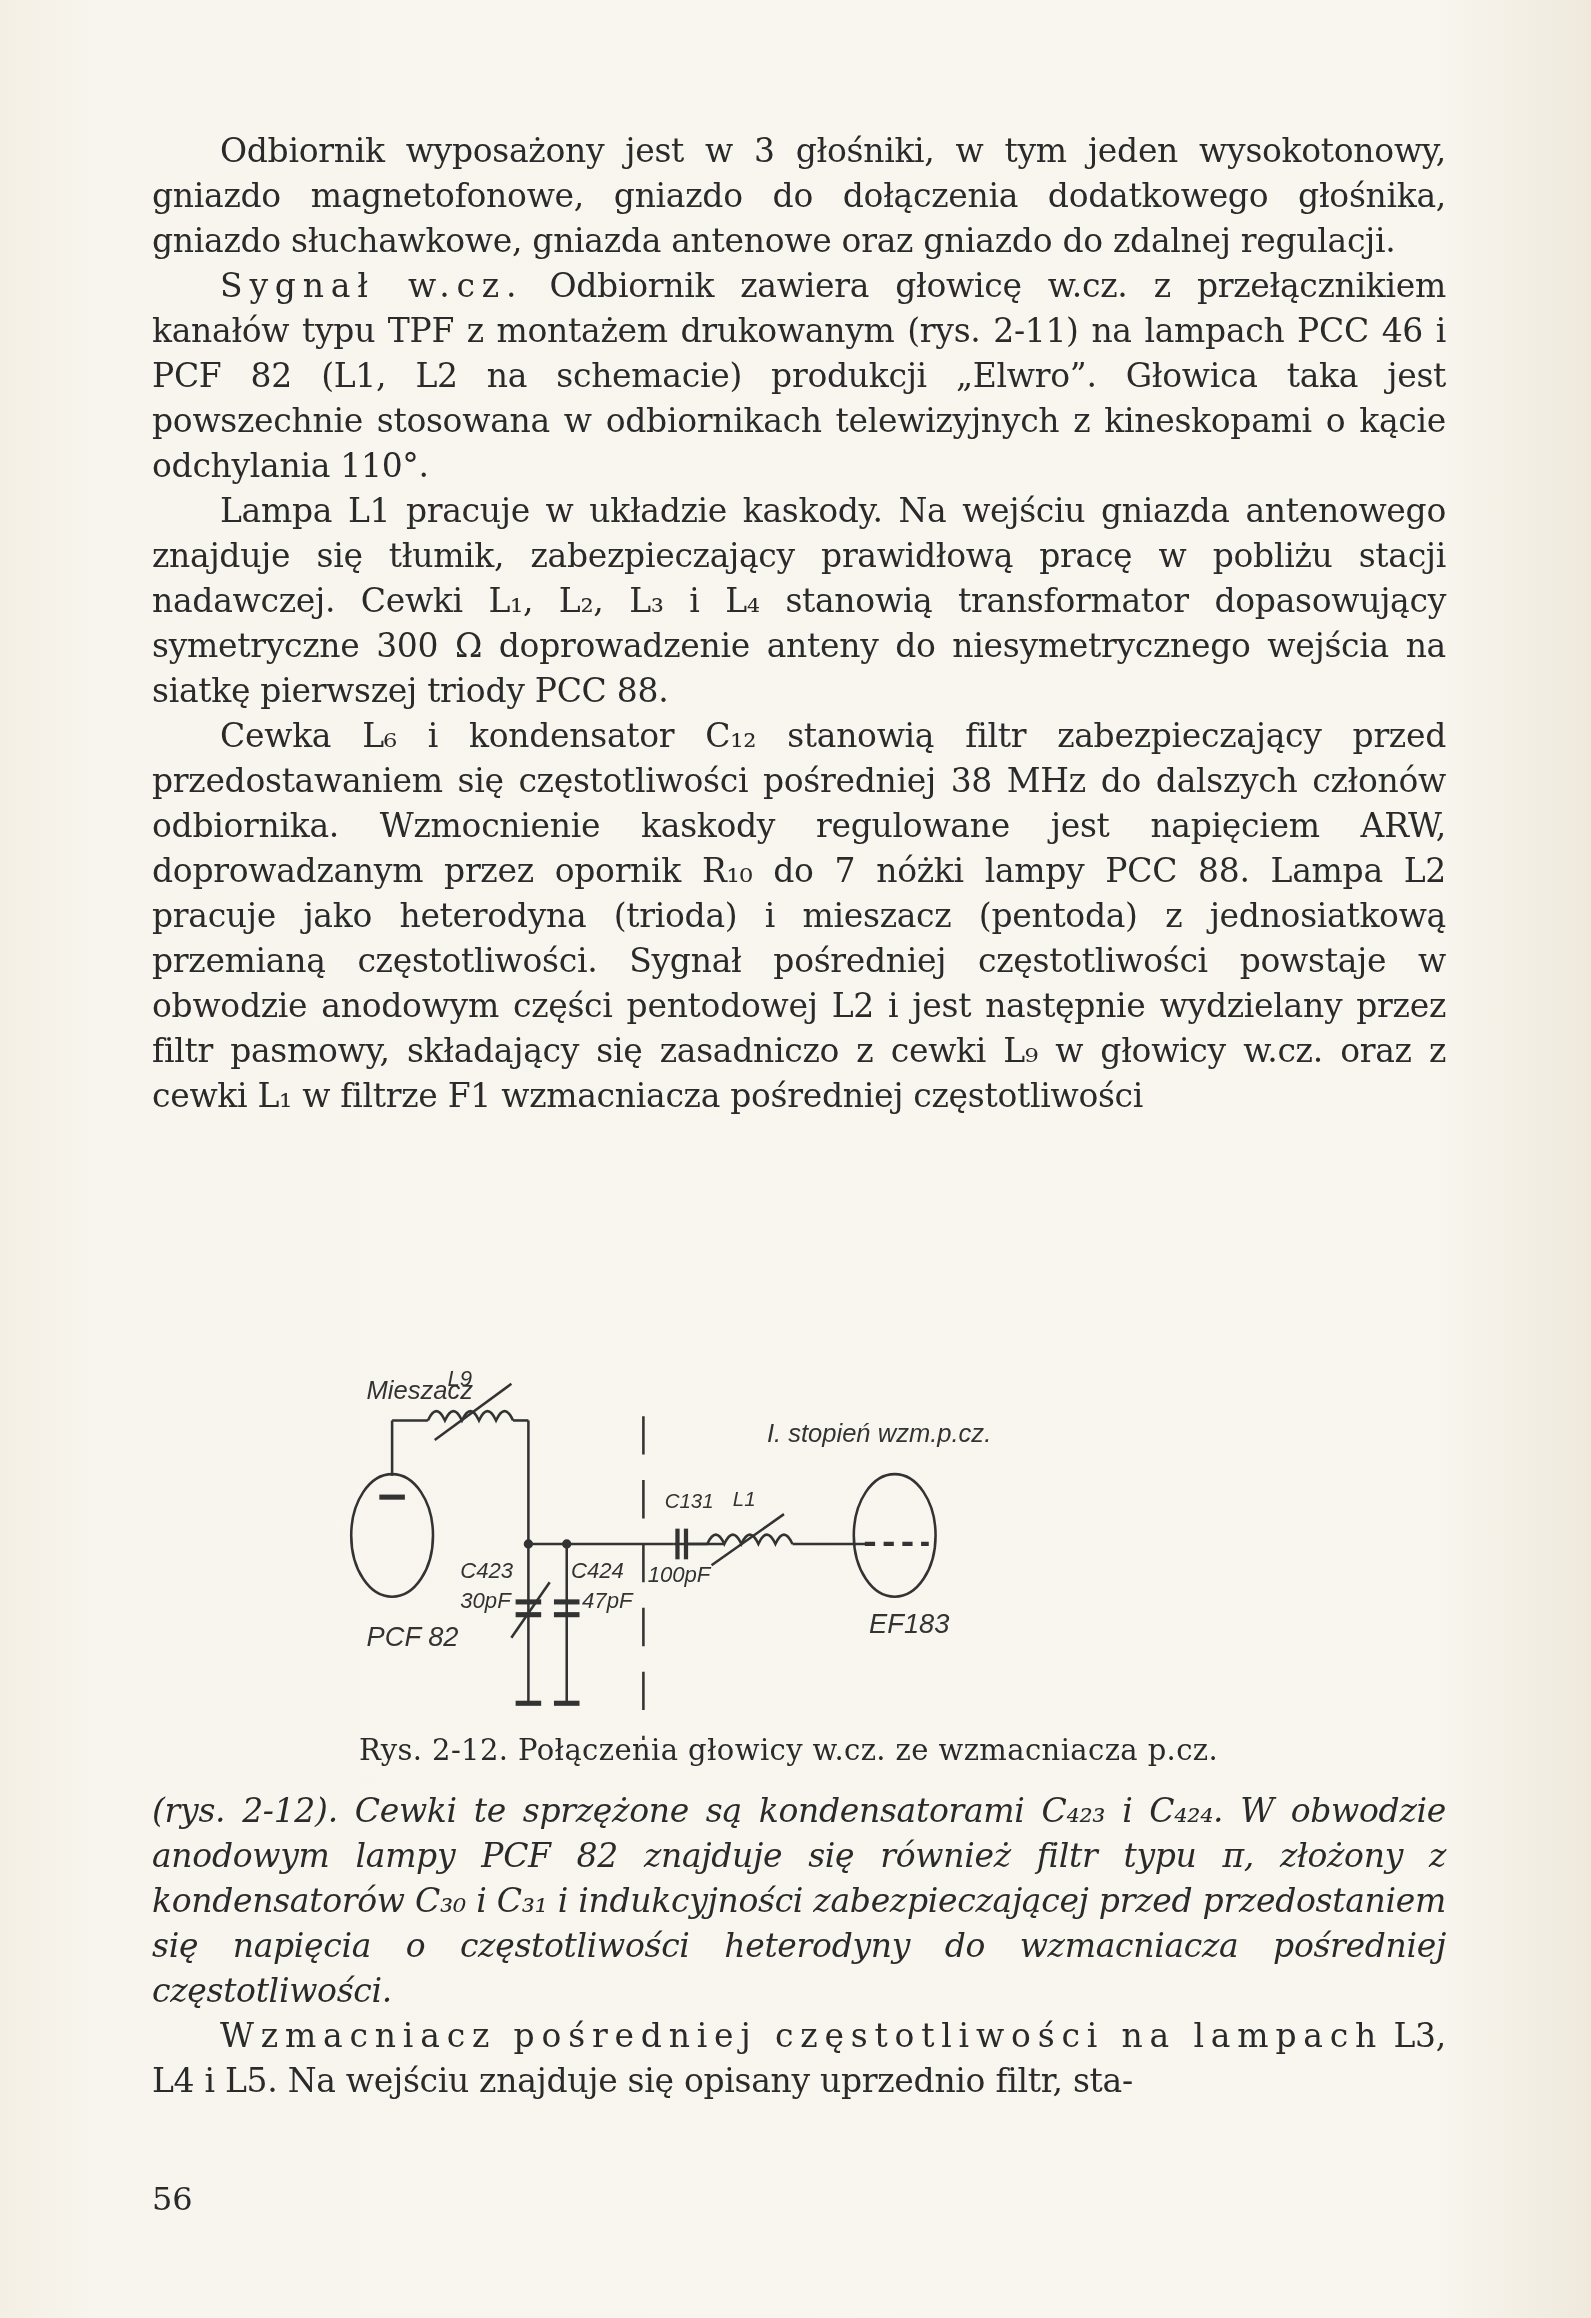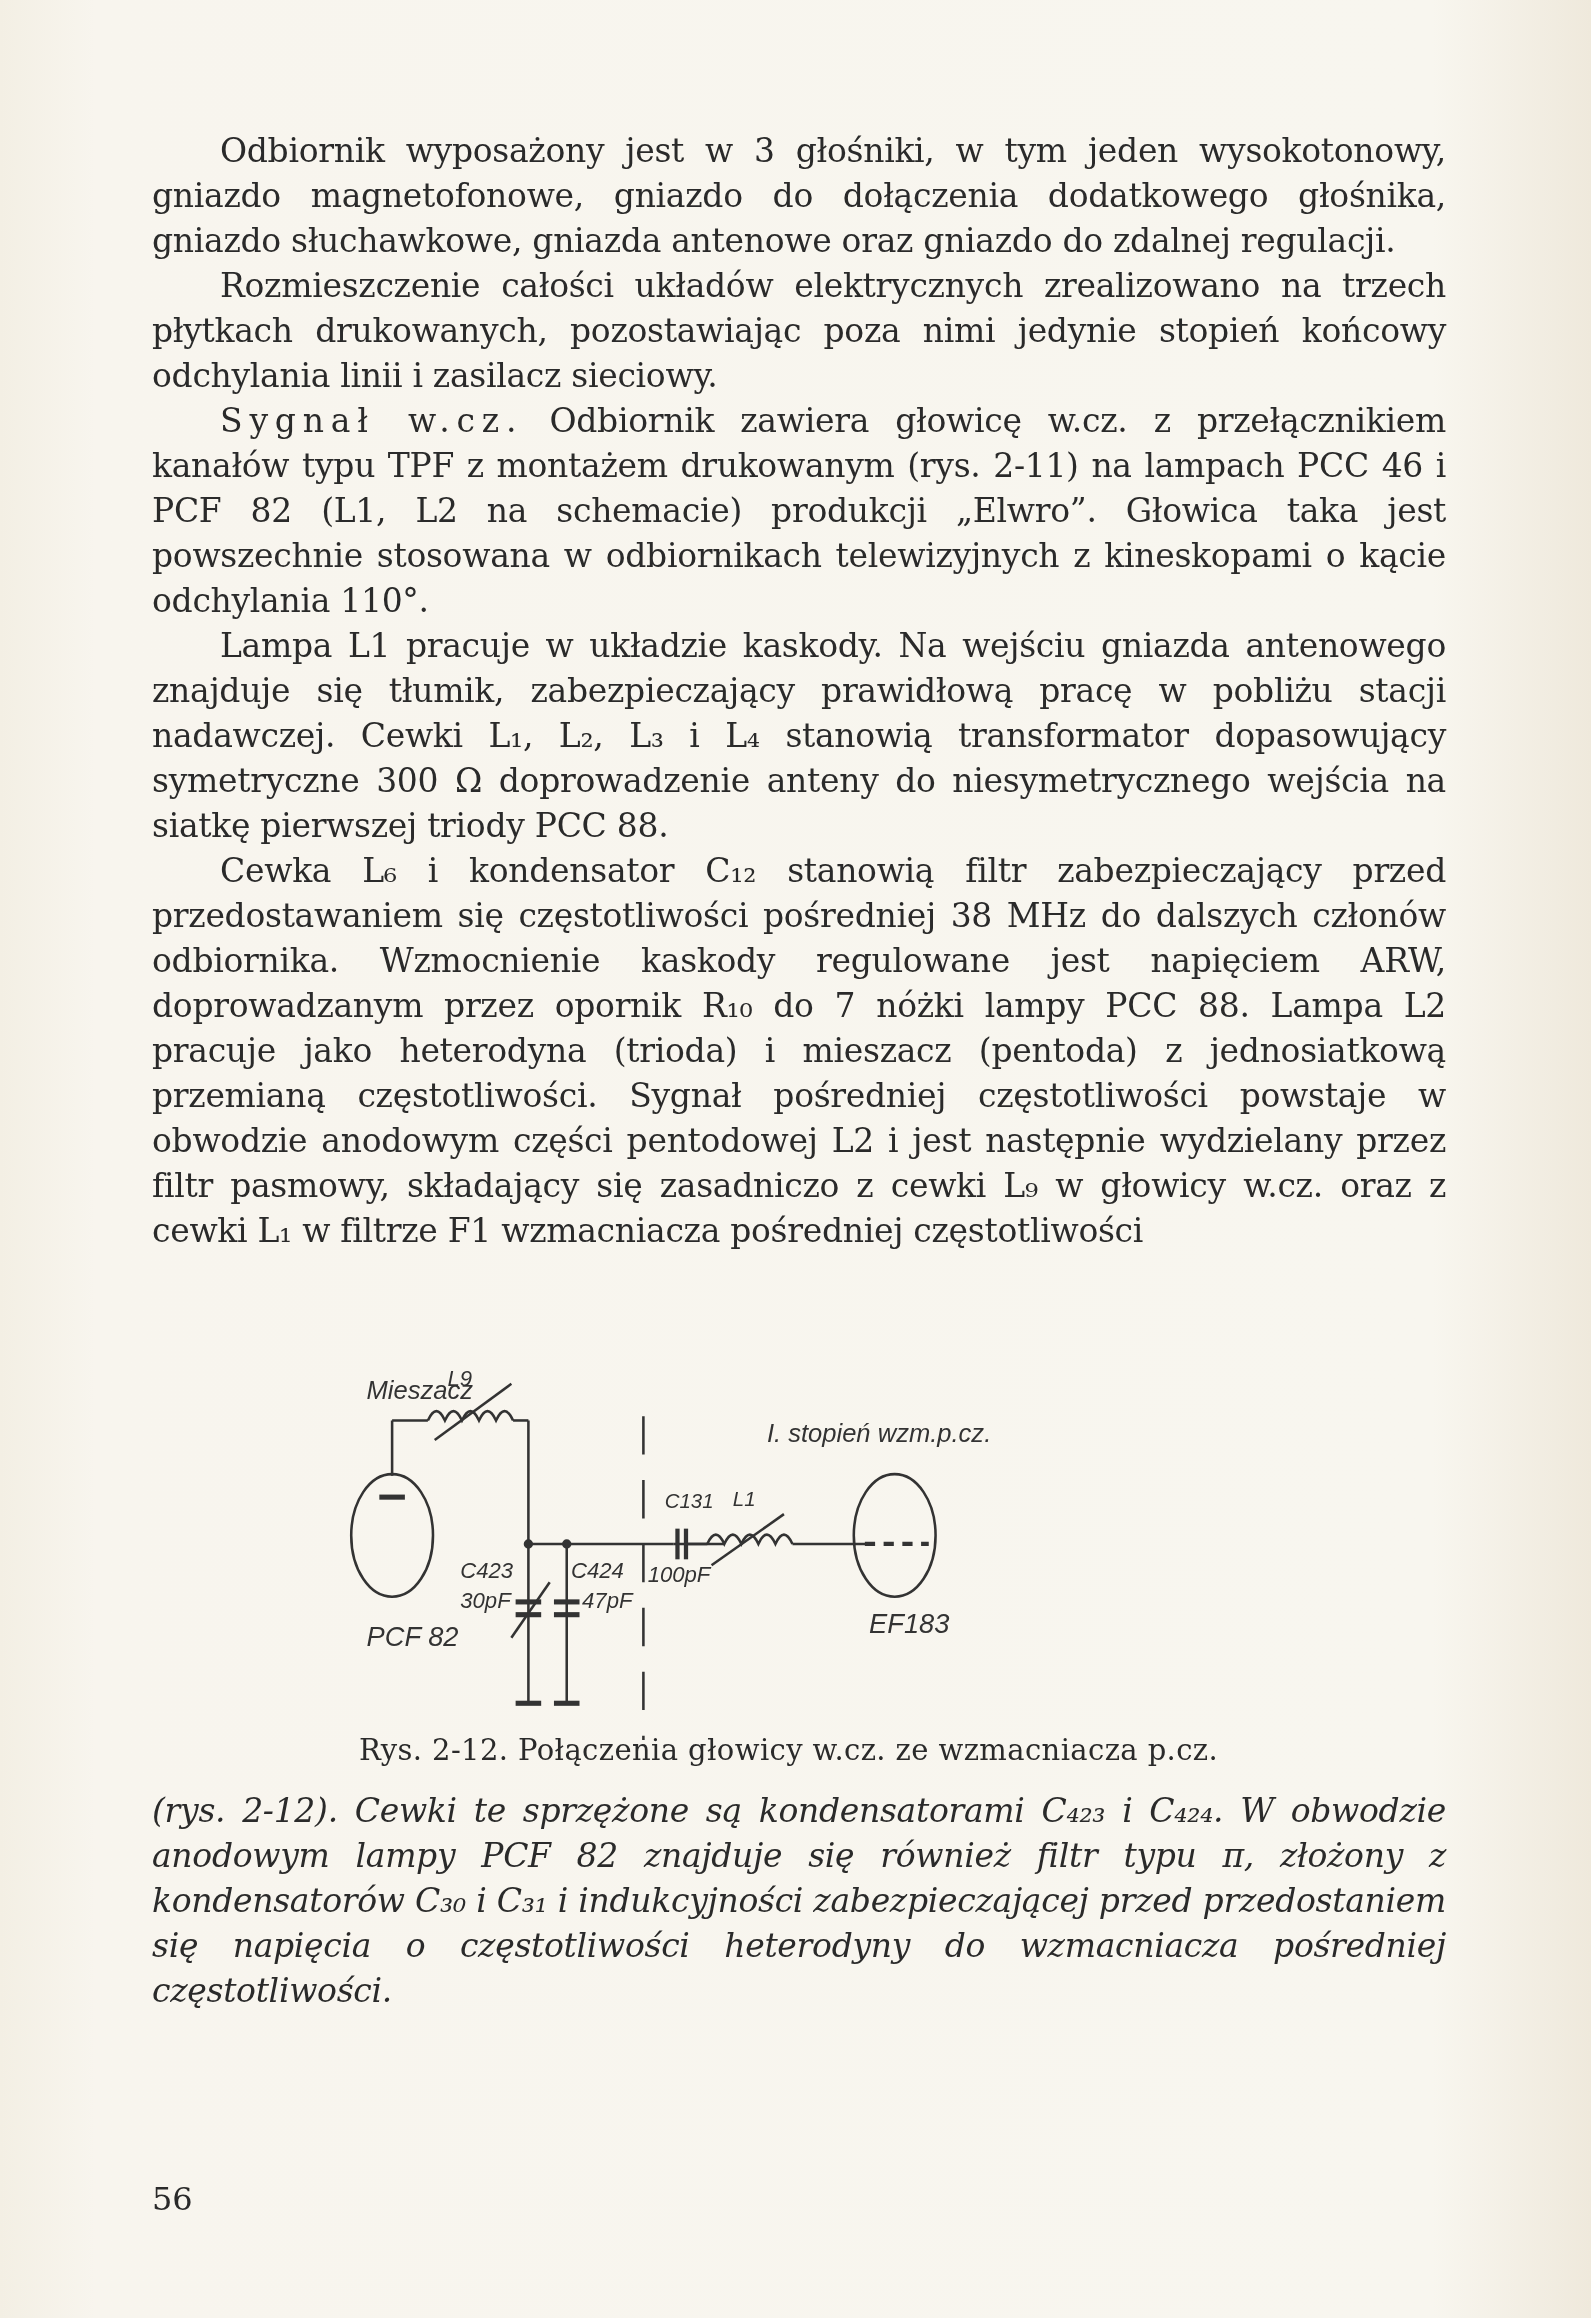--- a/index.html
+++ b/index.html
@@ -18,21 +18,20 @@
   .figure svg{width:100%;height:100%;}
   .flab{font-family:"Liberation Sans",sans-serif;font-style:italic;fill:#333;}
 </style>
 </head>
 <body>
 
 <div class="page">
 
   <div class="text" style="top:128px;">
     <p>Odbiornik wyposażony jest w 3 głośniki, w tym jeden wysokotonowy, gniazdo magnetofonowe, gniazdo do dołączenia dodatkowego głośnika, gniazdo słuchawkowe, gniazda antenowe oraz gniazdo do zdalnej regulacji.</p>
-    <p>Rozmieszczenie całości układów elektrycznych zrealizowano na trzech płytkach drukowanych, pozostawiając poza nimi jedynie stopień końcowy odchylania linii i zasilacz sieciowy.</p>
     <p><span class="spaced">Sygnał w.cz.</span><span> Odbiornik zawiera głowicę w.cz. z przełącznikiem kanałów typu TPF z montażem drukowanym (rys. 2-11) na lampach PCC 46 i PCF 82 (L1, L2 na schemacie) produkcji „Elwro”. Głowica taka jest powszechnie stosowana w odbiornikach telewizyjnych z kineskopami o kącie odchylania 110°.</span></p>
     <p>Lampa L1 pracuje w układzie kaskody. Na wejściu gniazda antenowego znajduje się tłumik, zabezpieczający prawidłową pracę w pobliżu stacji nadawczej. Cewki L₁, L₂, L₃ i L₄ stanowią transformator dopasowujący symetryczne 300 Ω doprowadzenie anteny do niesymetrycznego wejścia na siatkę pierwszej triody PCC 88.</p>
     <p>Cewka L₆ i kondensator C₁₂ stanowią filtr zabezpieczający przed przedostawaniem się częstotliwości pośredniej 38 MHz do dalszych członów odbiornika. Wzmocnienie kaskody regulowane jest napięciem ARW, doprowadzanym przez opornik R₁₀ do 7 nóżki lampy PCC 88. Lampa L2 pracuje jako heterodyna (trioda) i mieszacz (pentoda) z jednosiatkową przemianą częstotliwości. Sygnał pośredniej częstotliwości powstaje w obwodzie anodowym części pentodowej L2 i jest następnie wydzielany przez filtr pasmowy, składający się zasadniczo z cewki L₉ w głowicy w.cz. oraz z cewki L₁ w filtrze F1 wzmacniacza pośredniej częstotliwości</p>
   </div>
 
   <div class="figure">
     <svg viewBox="0 0 1100 440">
       <g stroke="#333" stroke-width="3" fill="none">
 
         <ellipse cx="60" cy="200" rx="48" ry="72"></ellipse>
@@ -85,17 +84,18 @@
       <text class="flab" x="283" y="285" font-size="26">47pF</text>
       <text class="flab" x="30" y="330" font-size="32">PCF 82</text>
       <text class="flab" x="620" y="315" font-size="32">EF183</text>
     </svg>
   </div>
 
   <div class="caption">Rys. 2-12. Połączenia głowicy w.cz. ze wzmacniacza p.cz.</div>
 
   <div class="text" style="top:1788px;">
     <p class="noindent">(rys. 2-12). Cewki te sprzężone są kondensatorami C₄₂₃ i C₄₂₄. W obwodzie anodowym lampy PCF 82 znajduje się również filtr typu π, złożony z kondensatorów C₃₀ i C₃₁ i indukcyjności zabezpieczającej przed przedostaniem się napięcia o częstotliwości heterodyny do wzmacniacza pośredniej częstotliwości.</p>
+    <p><span class="spaced">Wzmacniacz pośredniej częstotliwości na lampach</span><span> L3, L4 i L5. Na wejściu znajduje się opisany uprzednio filtr, sta-</span></p>
   </div>
 
   <div class="pagenum">56</div>
 </div>
 
 
 </body></html>

